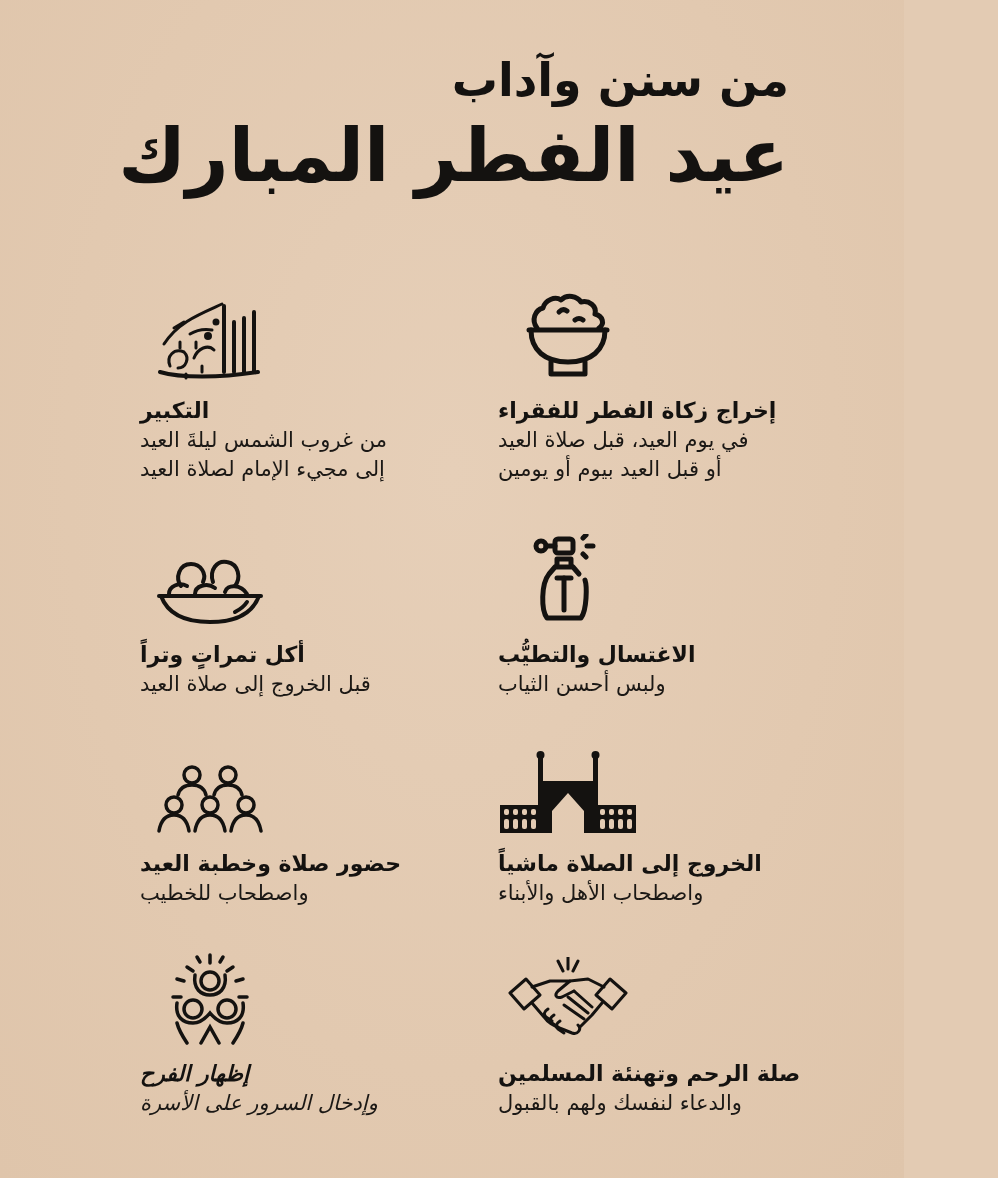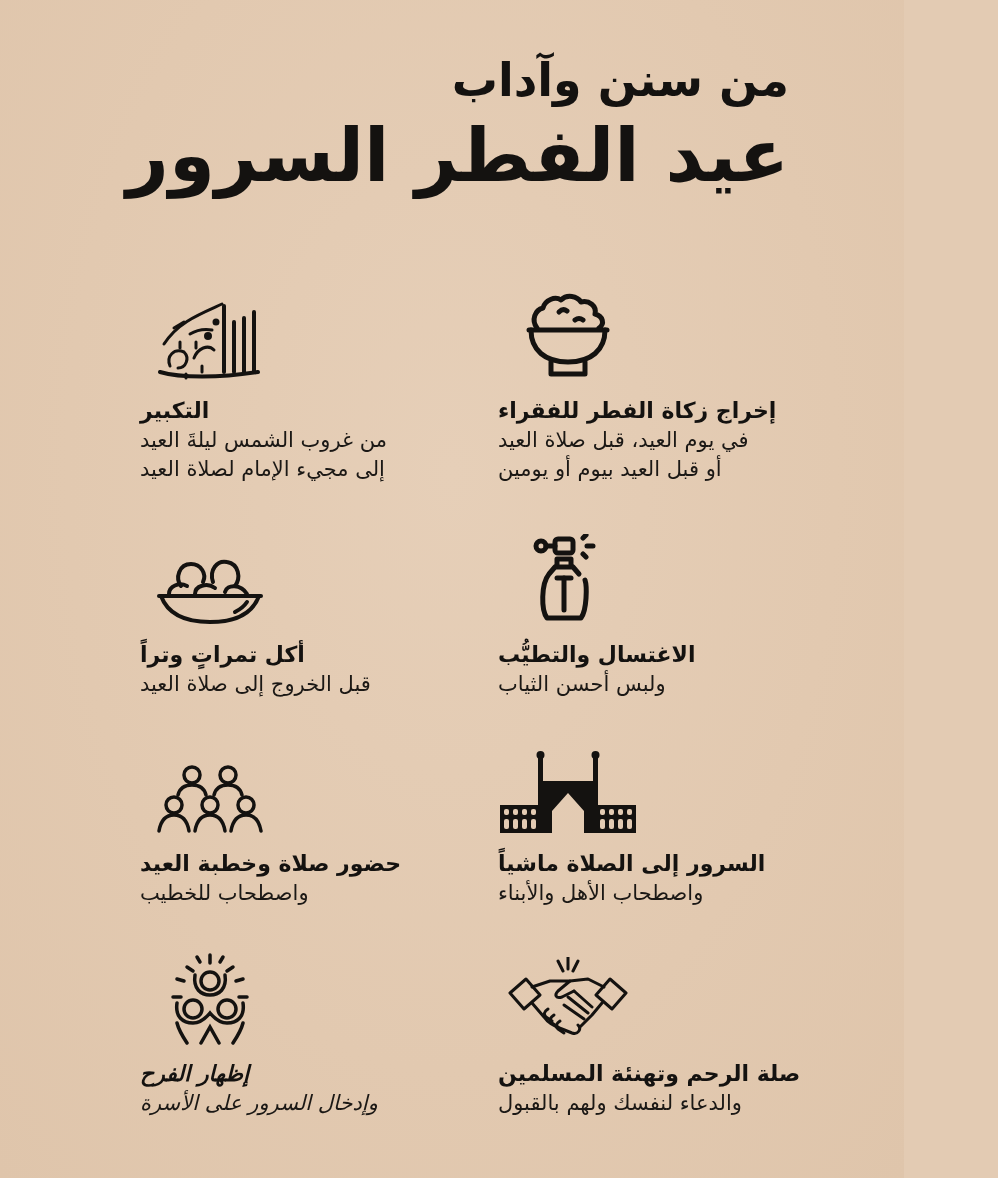--- a/index.html
+++ b/index.html
@@ -48,21 +48,21 @@
     .col-right { left: 498px; }
     .col-left { left: 140px; }
   </style>
 </head>
 <body>
 
 <div class="poster">
 
   <div class="title-block">
     <div class="title-sub">من سنن وآداب</div>
-    <div class="title-main">عيد الفطر السرور</div>
+    <div class="title-main">عيد الفطر المبارك</div>
   </div>
 
   <div class="item col-right" style="top:282px;">
     <div class="icon">
       <svg width="90" height="92" viewBox="0 0 90 92" fill="none" stroke="#141210" stroke-width="5" stroke-linecap="round" stroke-linejoin="round">
         <path d="M14 38 C8 30 12 20 20 18 C22 10 32 6 38 10 C44 4 54 6 58 12 C66 10 74 16 72 24 C80 26 82 34 76 38"></path>
         <path d="M36 22 q4 -4 8 -1"></path>
         <path d="M52 30 q4 -3 8 0"></path>
         <path d="M6 40 L84 40"></path>
         <path d="M8 40 C8 60 22 72 45 72 C68 72 82 60 82 40"></path>
@@ -155,21 +155,21 @@
             <rect x="109" y="62" width="5" height="6" rx="2"></rect>
             <rect x="118" y="62" width="5" height="6" rx="2"></rect>
             <rect x="127" y="62" width="5" height="6" rx="2"></rect>
           <rect x="100" y="72" width="5" height="10" rx="2"></rect>
             <rect x="109" y="72" width="5" height="10" rx="2"></rect>
             <rect x="118" y="72" width="5" height="10" rx="2"></rect>
             <rect x="127" y="72" width="5" height="10" rx="2"></rect>
         </g>
       </svg>
     </div>
-    <div class="heading">السرور إلى الصلاة ماشياً</div>
+    <div class="heading">الخروج إلى الصلاة ماشياً</div>
     <div class="desc">واصطحاب الأهل والأبناء</div>
   </div>
 
   <div class="item col-left" style="top:735px;">
     <div class="icon">
       <svg width="110" height="70" viewBox="0 0 110 70" fill="none" stroke="#141210" stroke-width="3.5" stroke-linecap="round">
         <circle cx="37" cy="10" r="8"></circle>
         <circle cx="73" cy="10" r="8"></circle>
         <path d="M23 30 C25 22 31 20 37 20 C43 20 49 22 51 30"></path>
         <path d="M59 30 C61 22 67 20 73 20 C79 20 85 22 87 30"></path>

